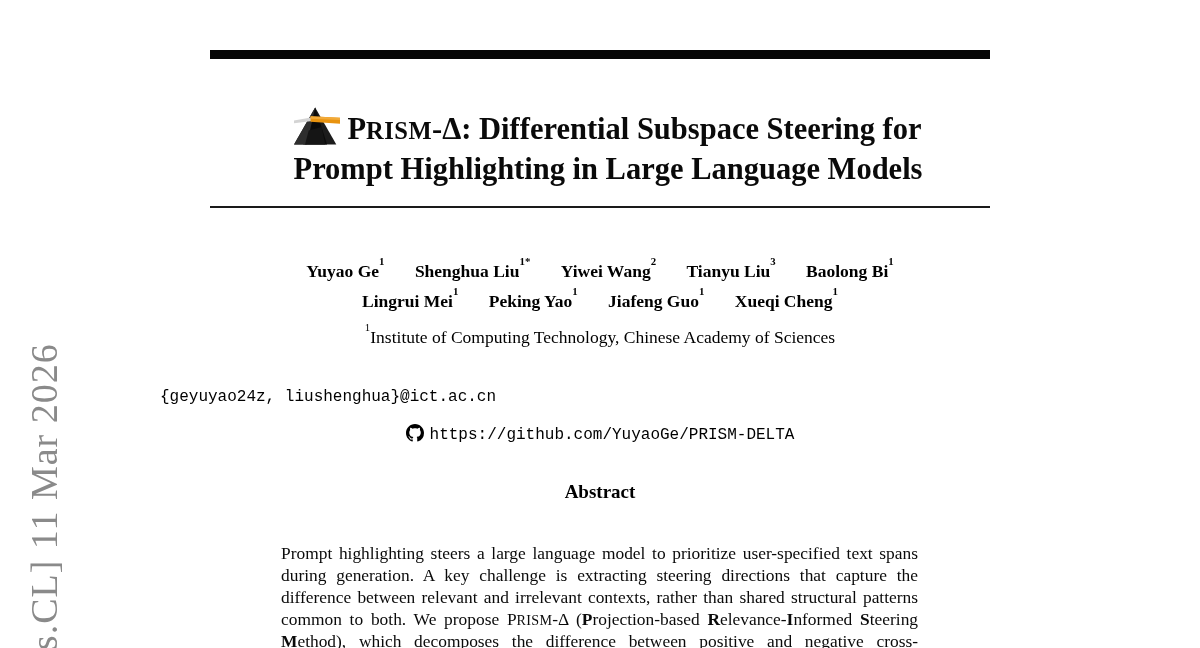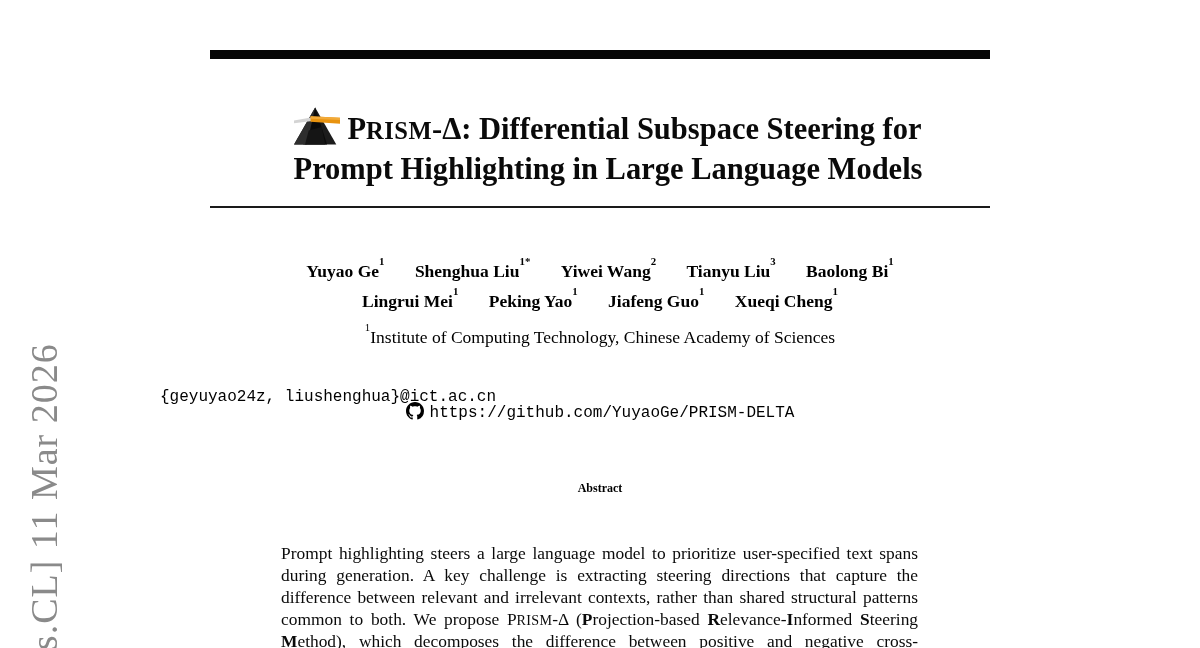--- a/index.html
+++ b/index.html
@@ -42,30 +42,30 @@
   .affil-row1{top:326px;}
   .affil-row2{top:348px;}
   .affil .aff{margin:4px 14px;white-space:nowrap;}
 
   
   .email{
     position:absolute;left:160px;top:388px;width:880px;
     font-family:"Liberation Mono", monospace;font-size:16px;letter-spacing:0;
   }
   .github-line{
-    position:absolute;left:160px;top:402px;width:880px;text-align:center;
+    position:absolute;left:160px;top:424px;width:880px;text-align:center;
     font-family:"Liberation Mono", monospace;font-size:16px;
   }
   .github-line a{color:#000;text-decoration:none;}
   .gh-icon{vertical-align:-3px;margin-right:6px;}
 
   
   .abstract-heading{
     position:absolute;left:210px;top:481px;width:780px;margin:0;
-    text-align:center;font-weight:bold;font-size:12px;
+    text-align:center;font-weight:bold;font-size:19px;
   }
   .abstract-body{
     position:absolute;left:281px;top:526px;width:637px;
     font-size:17.4px;line-height:21.7px;text-align:justify;color:#0a0a0a;
   }
   .abstract-body .b{font-weight:bold;}
   .abstract-body .small{font-size:81%;letter-spacing:.3px;}
 </style>
 </head>
 <body>

